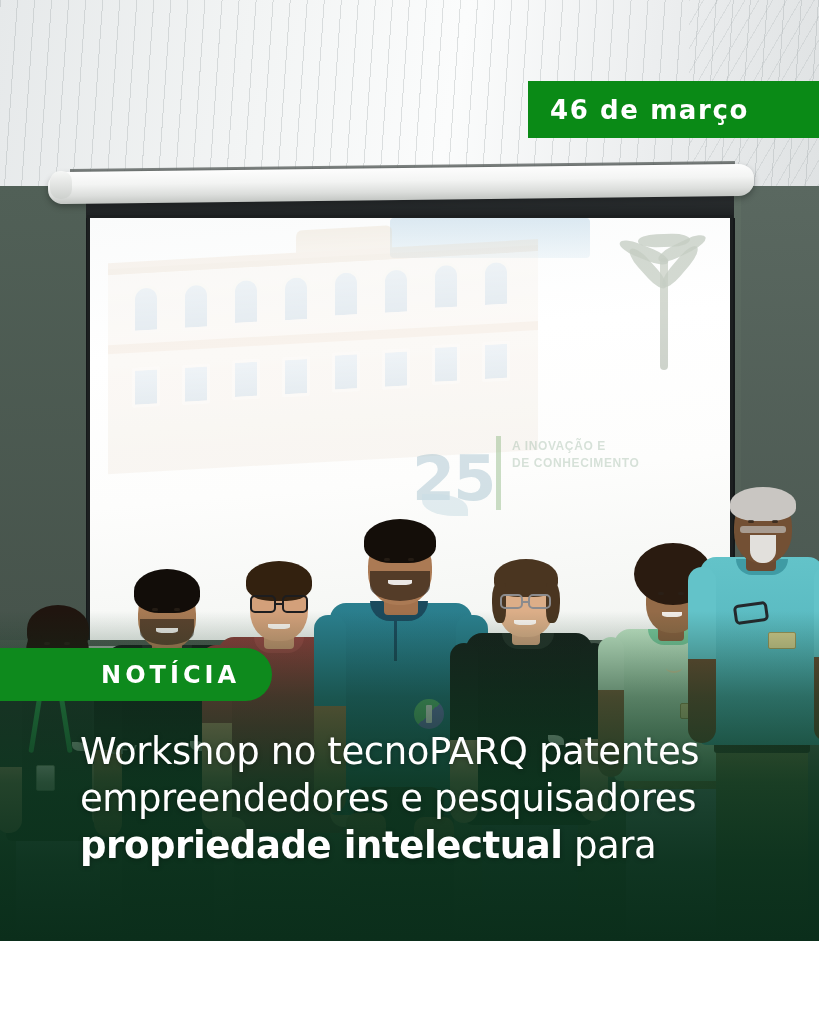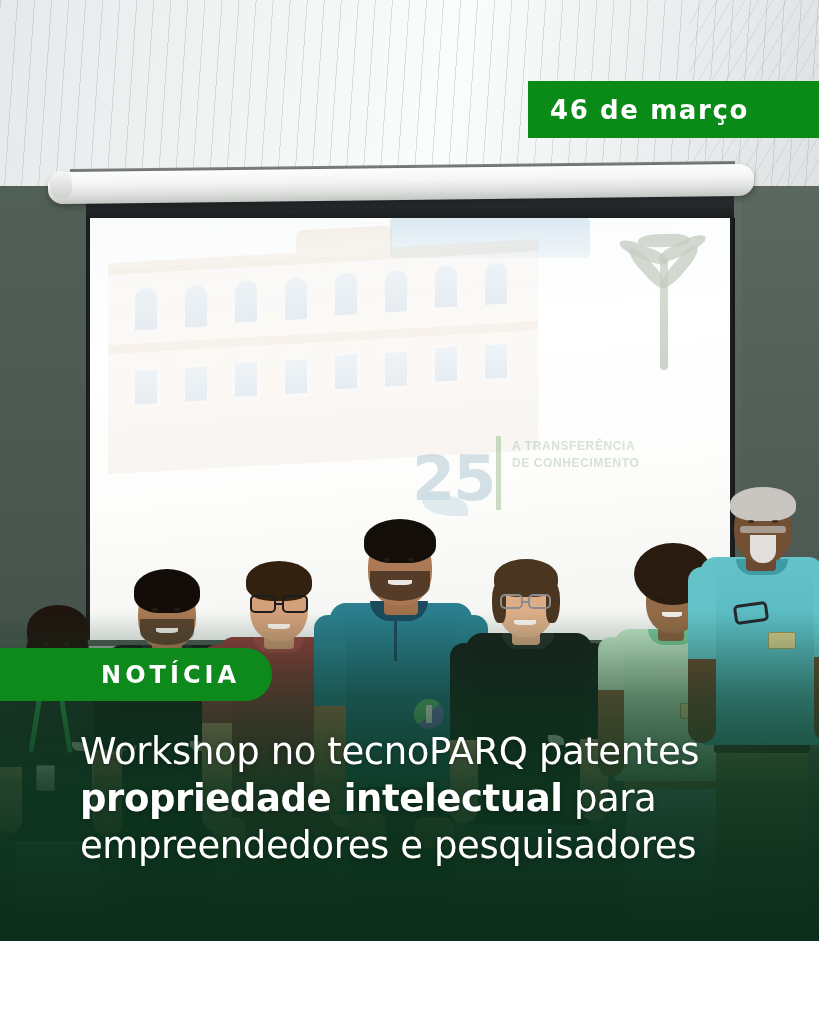--- a/index.html
+++ b/index.html
@@ -182,21 +182,21 @@
         <div class="palm-frond" style="left:6px;  top:40px; transform:rotate(48deg);"></div>
         <div class="palm-frond" style="left:38px; top:38px; transform:rotate(-50deg);"></div>
         <div class="palm-frond" style="left:22px; top:12px; transform:rotate(-2deg);"></div>
       </div>
 
       <div class="slide-mark">
         <div class="mk25">25</div>
         <div class="mk-leaf"></div>
         <div class="mk-bar"></div>
         <div class="mk-lines">
-          <div>A TRANSFERÊNCIA</div>
+          <div>A INOVAÇÃO E</div>
           <div>DE CONHECIMENTO</div>
         </div>
       </div>
     </div>
 
     <div class="roller-slot"></div>
     <div class="roller"></div>
     <div class="roller-cap"></div>
 
     <div class="lowerwall"></div>
@@ -340,22 +340,22 @@
   <div class="date-badge">
     <span>46 de março</span>
   </div>
 
   <div class="news-badge">
     <span>NOTÍCIA</span>
   </div>
 
   <div class="headline">
     <div><span>Workshop no tecnoPARQ patentes</span></div>
+    <div><span>empreendedores e pesquisadores</span></div>
     <div><b>propriedade intelectual</b><span> para</span></div>
-    <div><span>empreendedores e pesquisadores</span></div>
   </div>
 
   <div class="footer">
     
 
     
   </div>
 
 </div>
 

